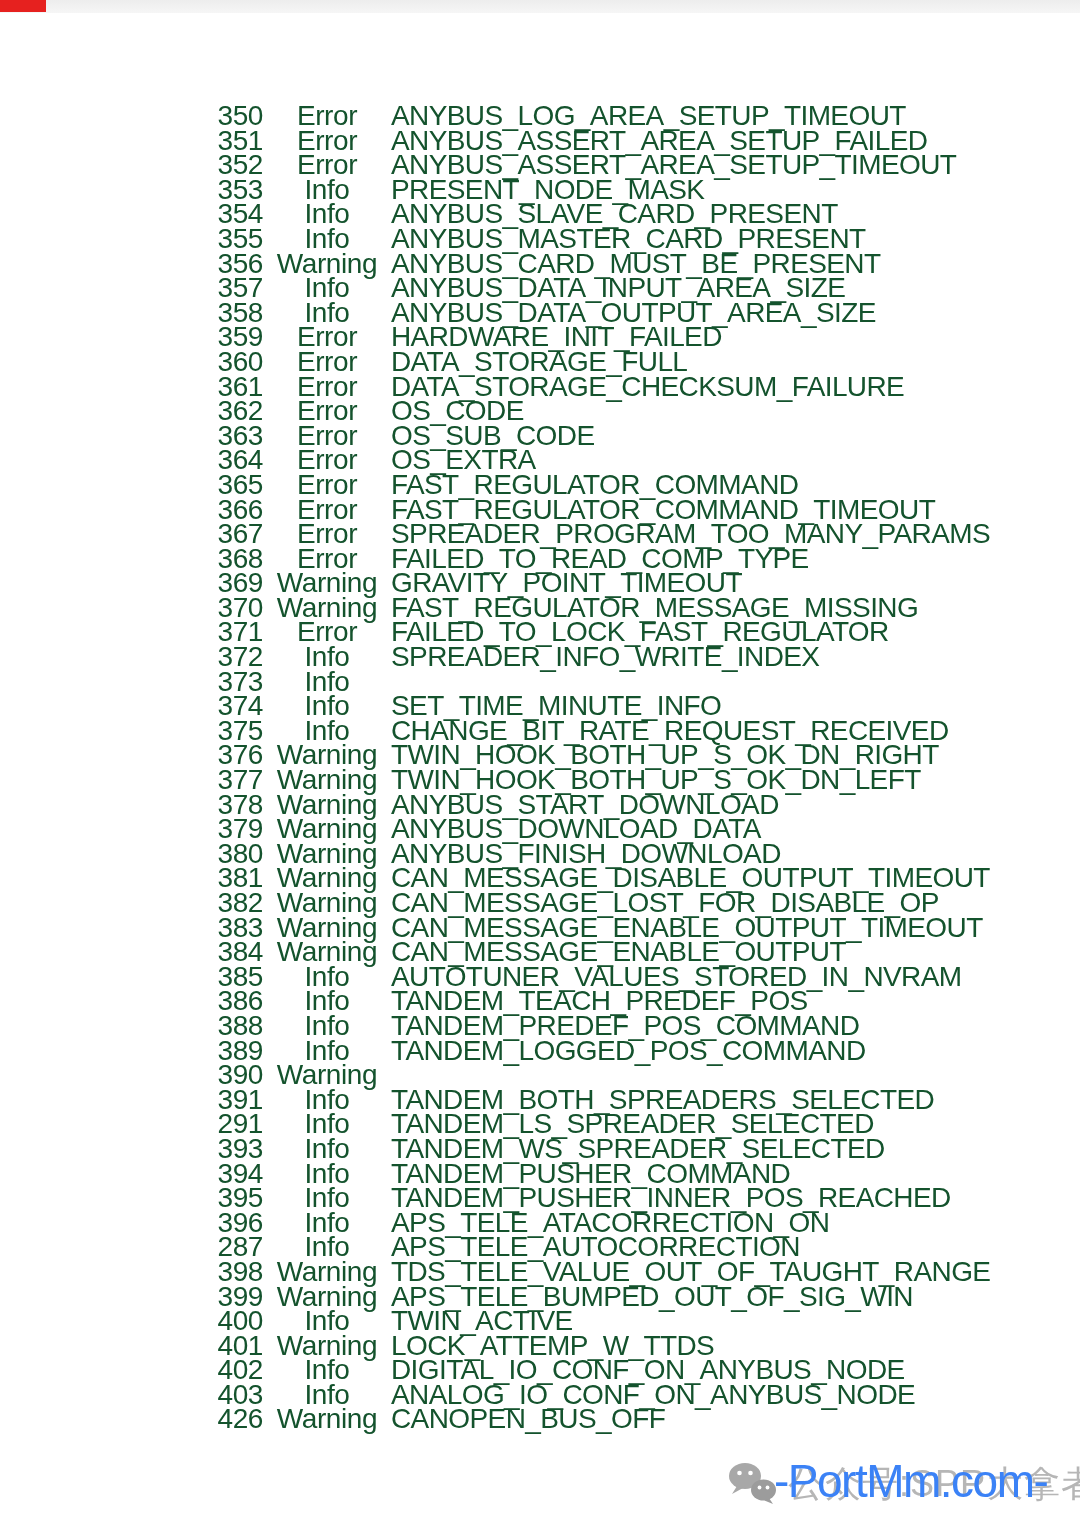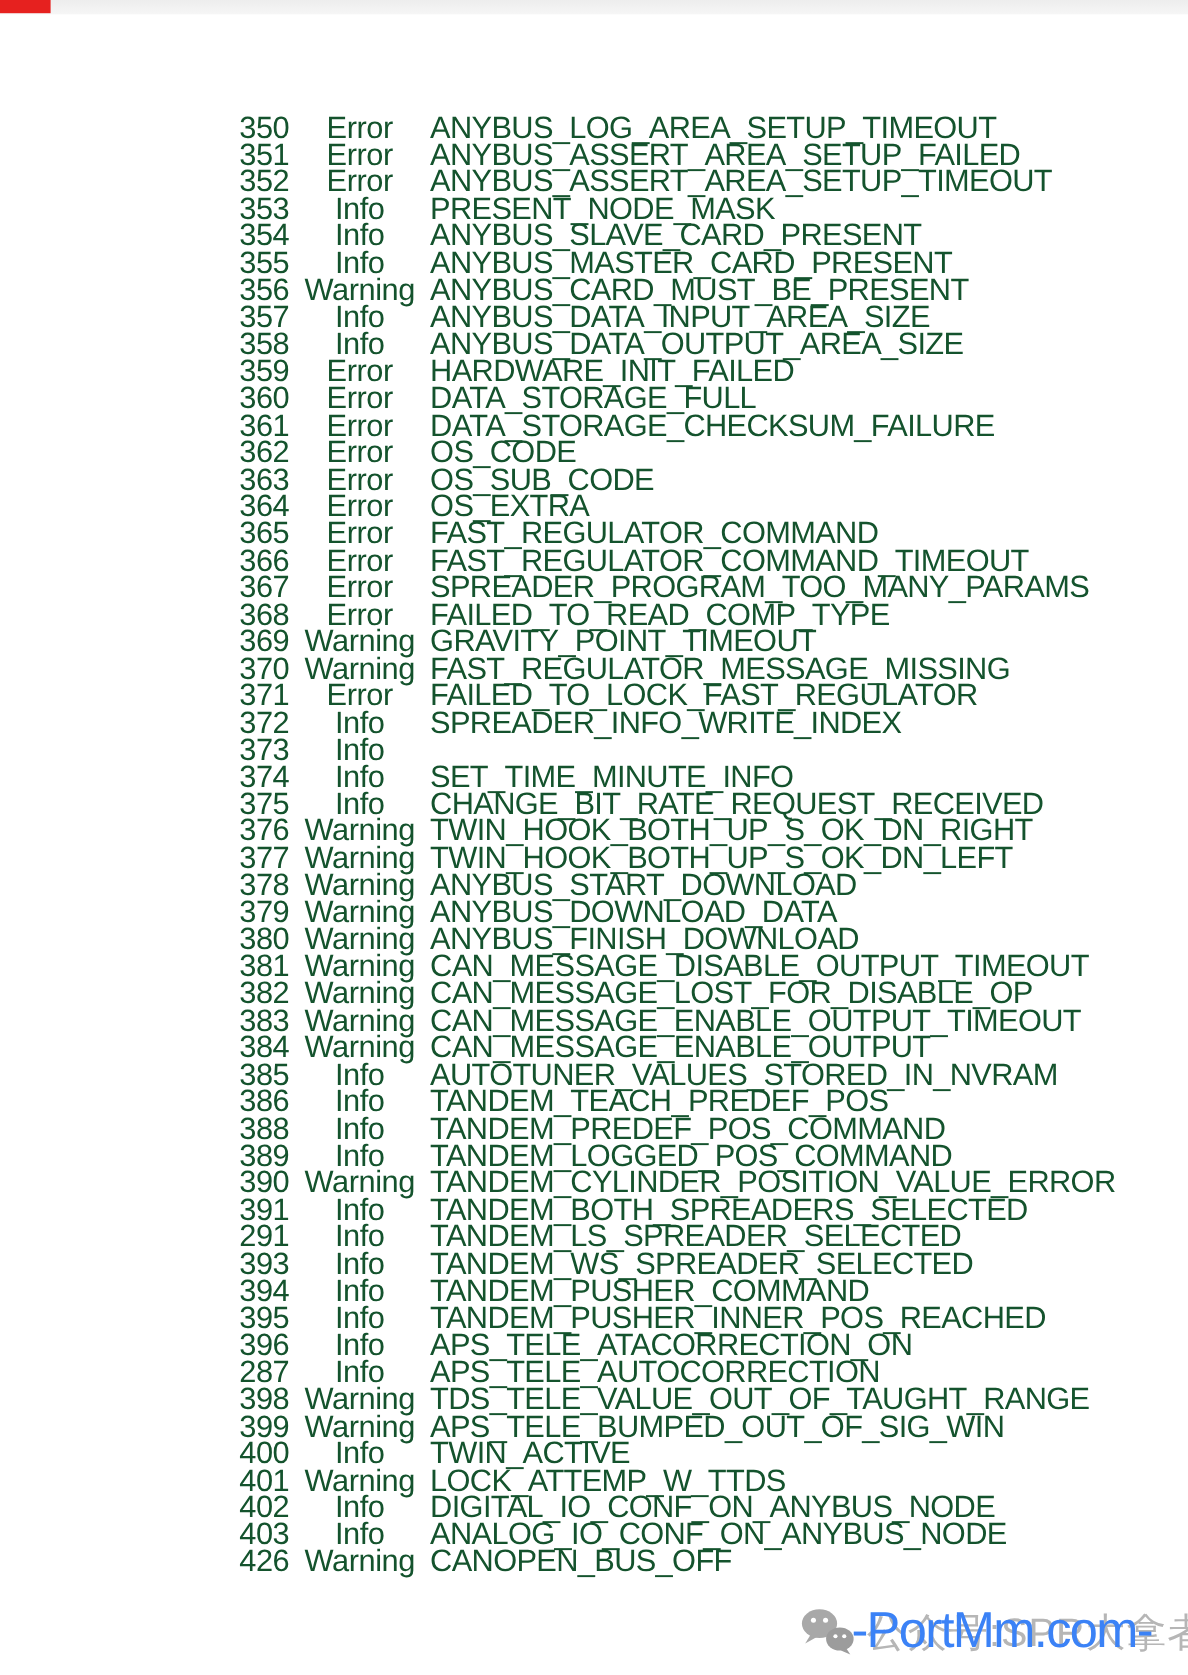--- a/index.html
+++ b/index.html
@@ -320,21 +320,20 @@
 
   <div class="row">
     <span class="code">389</span>
     <span class="sev">Info</span>
     <span class="msg">TANDEM_LOGGED_POS_COMMAND</span>
   </div>
 
   <div class="row">
     <span class="code">390</span>
     <span class="sev">Warning</span>
-    <span class="msg">TANDEM_CYLINDER_POSITION_VALUE_ERROR</span>
   </div>
 
   <div class="row">
     <span class="code">391</span>
     <span class="sev">Info</span>
     <span class="msg">TANDEM_BOTH_SPREADERS_SELECTED</span>
   </div>
 
   <div class="row">
     <span class="code">291</span>

